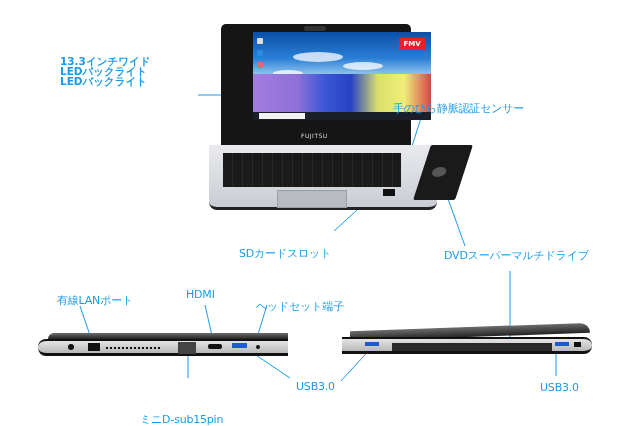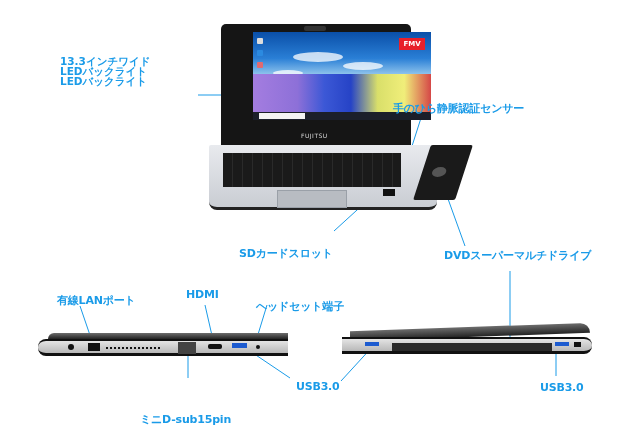--- a/index.html
+++ b/index.html
@@ -1,17 +1,17 @@
 <!DOCTYPE html>
 <html><head>
 <meta charset="utf-8">
 <style>
   html, body { margin: 0; padding: 0; background: #ffffff; }
   body { width: 640px; height: 426px; position: relative; overflow: hidden; font-family: "DejaVu Sans", sans-serif; }
-  .label { position: absolute; color: #1a9be8; font-weight: bold; font-size: 11px; line-height: 11px; white-space: nowrap; letter-spacing: -0.2px; }
+  .label { position: absolute; color: #1a9be8; font-weight: normal; font-size: 11px; line-height: 11px; white-space: nowrap; letter-spacing: -0.2px; }
   .label-block { position: absolute; color: #1a9be8; font-weight: bold; font-size: 10.5px; line-height: 10px; }
   .label-block div { white-space: nowrap; }
   svg.lines { position: absolute; left: 0; top: 0; width: 640px; height: 426px; pointer-events: none; }
 
   
   .laptop { position: absolute; left: 221px; top: 24px; width: 210px; height: 185px; }
   .bezel { position: absolute; left: 0; top: 0; width: 190px; height: 121px; background: #151515; border-radius: 5px 5px 0 0; }
   .webcam { position: absolute; left: 83px; top: 2px; width: 22px; height: 5px; background: #333; border-radius: 2px; }
   .screen { position: absolute; left: 6px; top: 8px; width: 178px; height: 88px; overflow: hidden;
             background: linear-gradient(180deg, #0a4fa8 0%, #2a7fd6 30%, #8ec3ec 48%, #d8e9f4 52%, #6b7fb8 58%, #7d5cc9 70%, #3f4fc9 85%, #2a3aa5 100%); margin-left: 26px; }

